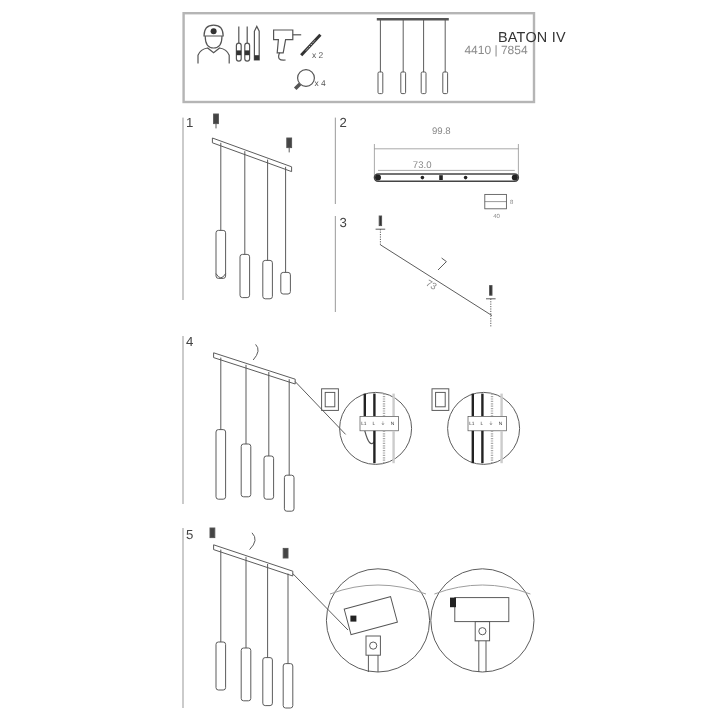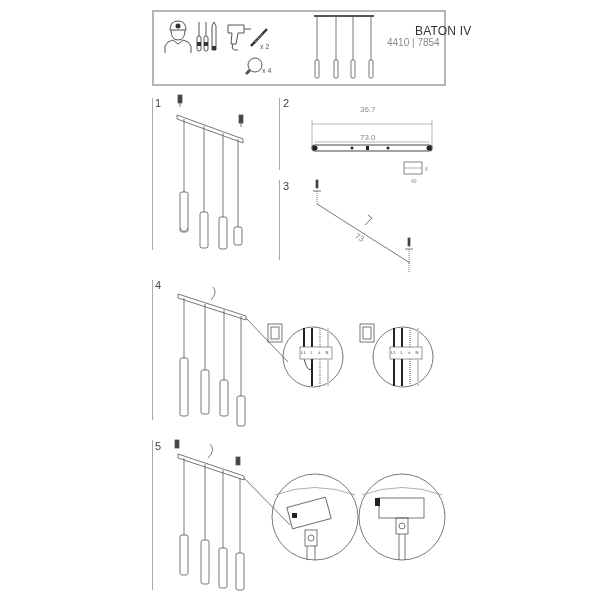--- a/index.html
+++ b/index.html
@@ -107,22 +107,22 @@
   </g>
   <rect x="2" y="35" width="120" height="6" rx="3" fill="none" stroke="#444" stroke-width="1.2"></rect>
   <circle cx="5" cy="38" r="2.5" fill="#222"></circle>
     <circle cx="119" cy="38" r="2.5" fill="#222"></circle>
   <circle cx="42" cy="38" r="1.5" fill="#222"></circle>
     <rect x="56" y="36" width="3" height="4" fill="#222"></rect>
     <circle cx="78" cy="38" r="1.5" fill="#222"></circle>
   <rect x="94" y="52" width="18" height="12" fill="none" stroke="#555" stroke-width="0.7"></rect>
   <line x1="94" y1="58" x2="112" y2="58" stroke="#555" stroke-width="0.5"></line>
 </svg>
-<div class="dim" style="left:360px;top:105px;font-size:8px;">36.7</div>
-<div class="dim" style="left:360px;top:133px;font-size:8px;">73.0</div>
+<div class="dim" style="left:360px;top:105px;font-size:8px;">99.8</div>
+<div class="dim" style="left:344px;top:133px;font-size:8px;">73.0</div>
 <div class="dim" style="left:425px;top:166px;font-size:5px;">8</div>
 <div class="dim" style="left:411px;top:178px;font-size:5px;">40</div>
 
 <div class="vbar" style="left:279px;top:180px;height:80px;"></div>
 <div class="step-num" style="left:283px;top:180px;">3</div>
 <svg style="left:310px;top:180px;" width="110" height="95" viewBox="0 0 110 95">
   <g stroke="#555" fill="none" stroke-width="0.8">
     <rect x="6" y="0" width="2" height="8" fill="#333"></rect>
       <path d="M3 11 L11 11"></path>
       <line x1="7" y1="11" x2="7" y2="25" stroke-dasharray="1 1"></line>

